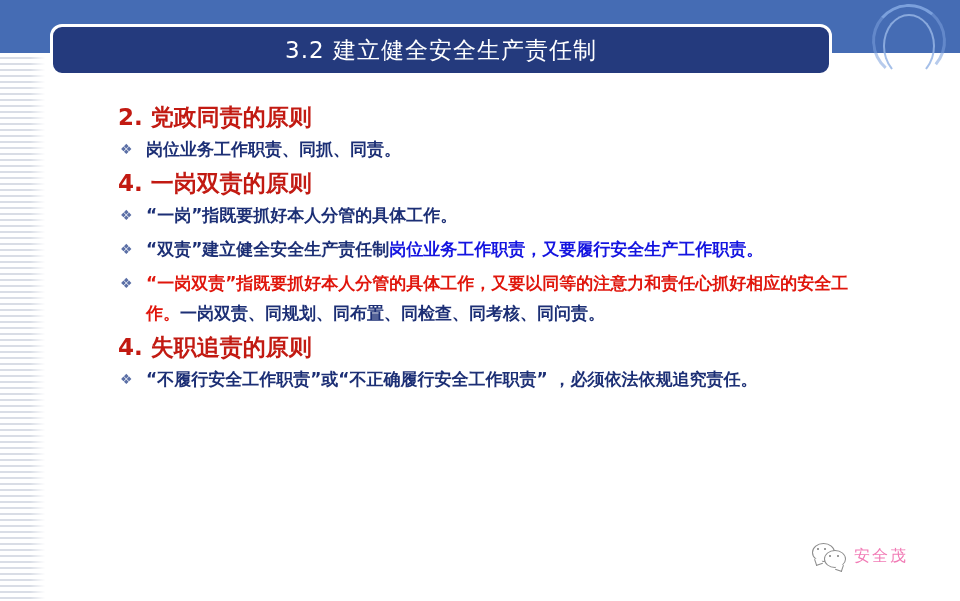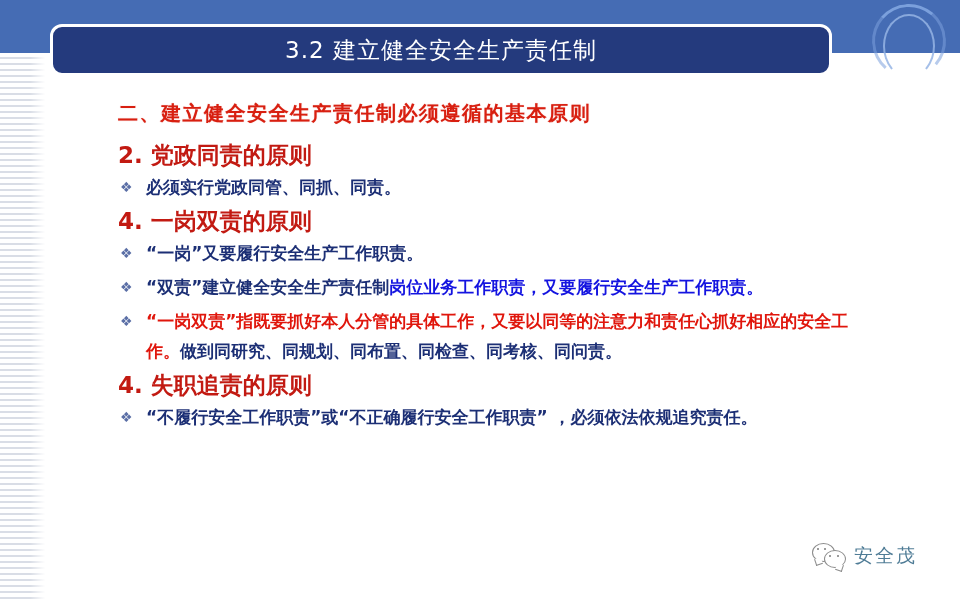--- a/index.html
+++ b/index.html
@@ -209,22 +209,22 @@
     transform: rotate(18deg);
   }
   .wm-dot {
     position: absolute;
     width: 2.4px;
     height: 2.4px;
     border-radius: 50%;
     background: #4a4a4a;
   }
   .wm-text {
-    color: #0c4a6e;
-    font-size: 19px;
+    color: #ec4899;
+    font-size: 16px;
     letter-spacing: 2px;
     white-space: nowrap;
   }
 </style>
 </head>
 <body>
 
 <div id="slide">
 
   <div class="header-band">
@@ -233,39 +233,38 @@
   </div>
 
   <div class="stripes"></div>
   <div class="stripes-fade"></div>
 
   <div class="title-plaque">
     <div class="title-text">3.2  建立健全安全生产责任制</div>
   </div>
 
   <div class="body-area">
-    <div class="section-heading">二、建立健全安全生产责任制必须遵循的基本原则</div>
     <div id="blocks-host">
         <div class="principle">2. 党政同责的原则</div>
         <div class="bullet-row">
           <span class="bullet-glyph">❖</span>
-          <span class="bullet-text"><span class="t-navy">必须实行党政同管、同抓、同责。</span></span>
+          <span class="bullet-text"><span class="t-navy">岗位业务工作职责、同抓、同责。</span></span>
         </div>
         <div class="principle">4. 一岗双责的原则</div>
         <div class="bullet-row">
           <span class="bullet-glyph">❖</span>
-          <span class="bullet-text"><span class="t-navy">“一岗”又要履行安全生产工作职责。</span></span>
+          <span class="bullet-text"><span class="t-navy">“一岗”指既要抓好本人分管的具体工作。</span></span>
         </div>
         <div class="bullet-row">
           <span class="bullet-glyph">❖</span>
           <span class="bullet-text"><span class="t-navy">“双责”建立健全安全生产责任制</span><span class="t-blue">岗位业务工作职责，又要履行安全生产工作职责。</span></span>
         </div>
         <div class="bullet-row">
           <span class="bullet-glyph">❖</span>
-          <span class="bullet-text"><span class="t-red">“一岗双责”指既要抓好本人分管的具体工作，又要以同等的注意力和责任心抓好相应的安全工作。</span><span class="t-navy">做到同研究、同规划、同布置、同检查、同考核、同问责。</span></span>
+          <span class="bullet-text"><span class="t-red">“一岗双责”指既要抓好本人分管的具体工作，又要以同等的注意力和责任心抓好相应的安全工作。</span><span class="t-navy">一岗双责、同规划、同布置、同检查、同考核、同问责。</span></span>
         </div>
         <div class="principle">4. 失职追责的原则</div>
         <div class="bullet-row">
           <span class="bullet-glyph">❖</span>
           <span class="bullet-text"><span class="t-navy">“不履行安全工作职责”或“不正确履行安全工作职责” ，必须依法依规追究责任。</span></span>
         </div>
       </div>
   </div>
 
   <div class="watermark">

